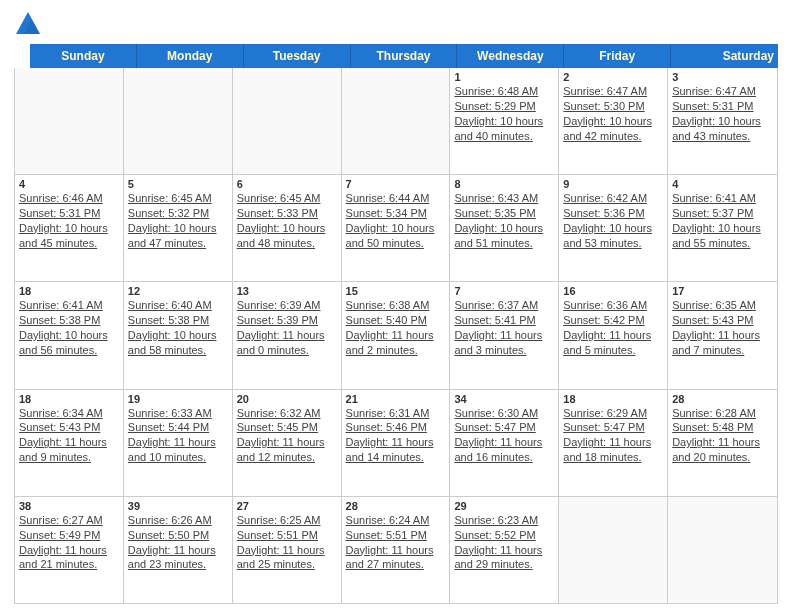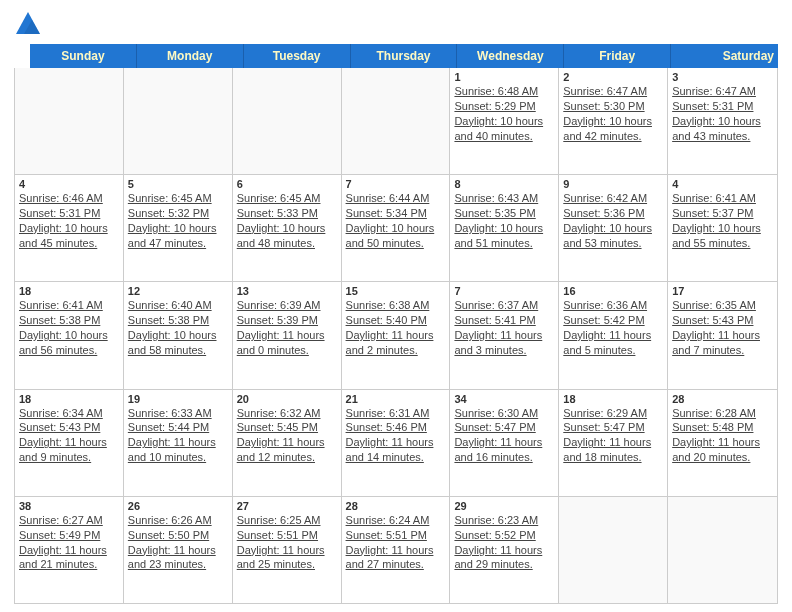--- a/index.html
+++ b/index.html
@@ -249,21 +249,21 @@
             <span class="day-num">28</span>
             <div class="day-info">Sunrise: 6:28 AM<br>Sunset: 5:48 PM<br>Daylight: 11 hours<br>and 20 minutes.</div>
           </div>
         </div>
         <div class="cal-row">
           <div class="cal-cell">
             <span class="day-num">38</span>
             <div class="day-info">Sunrise: 6:27 AM<br>Sunset: 5:49 PM<br>Daylight: 11 hours<br>and 21 minutes.</div>
           </div>
           <div class="cal-cell">
-            <span class="day-num">26</span>
+            <span class="day-num">39</span>
             <div class="day-info">Sunrise: 6:26 AM<br>Sunset: 5:50 PM<br>Daylight: 11 hours<br>and 23 minutes.</div>
           </div>
           <div class="cal-cell">
             <span class="day-num">27</span>
             <div class="day-info">Sunrise: 6:25 AM<br>Sunset: 5:51 PM<br>Daylight: 11 hours<br>and 25 minutes.</div>
           </div>
           <div class="cal-cell">
             <span class="day-num">28</span>
             <div class="day-info">Sunrise: 6:24 AM<br>Sunset: 5:51 PM<br>Daylight: 11 hours<br>and 27 minutes.</div>
           </div>

